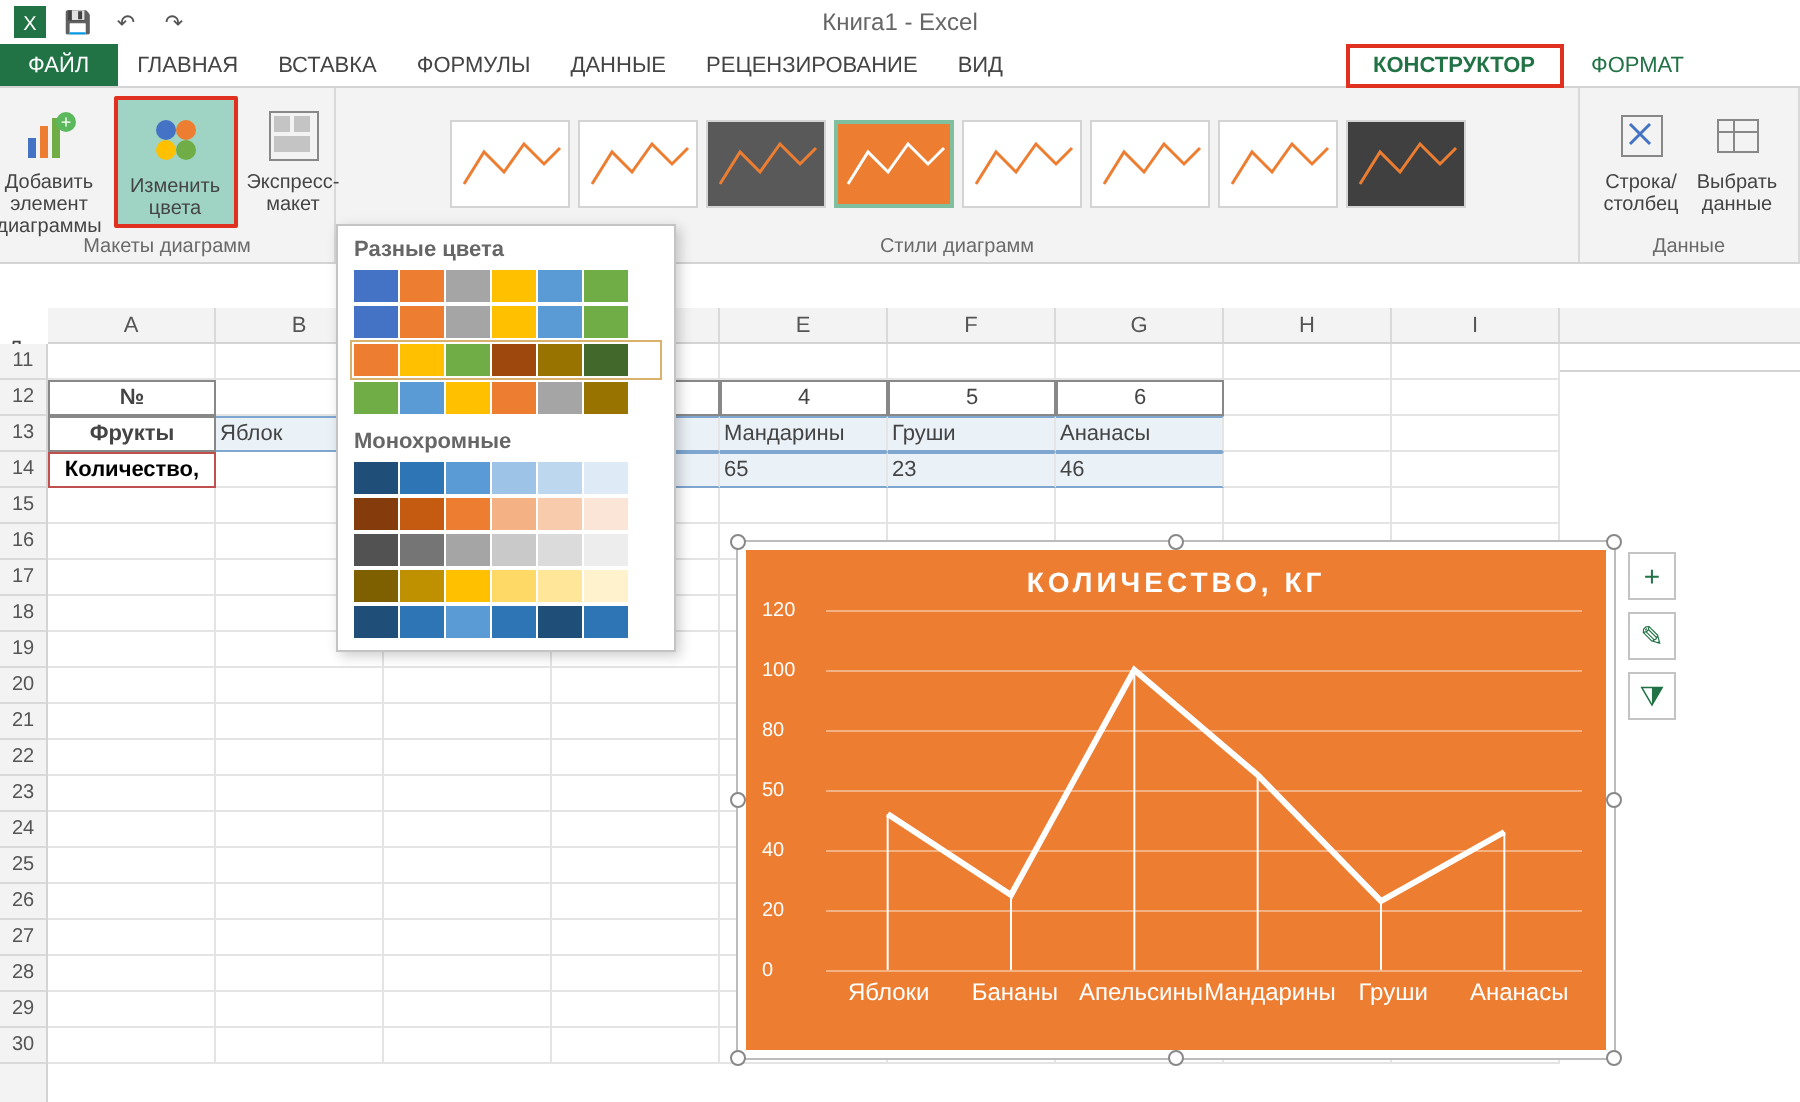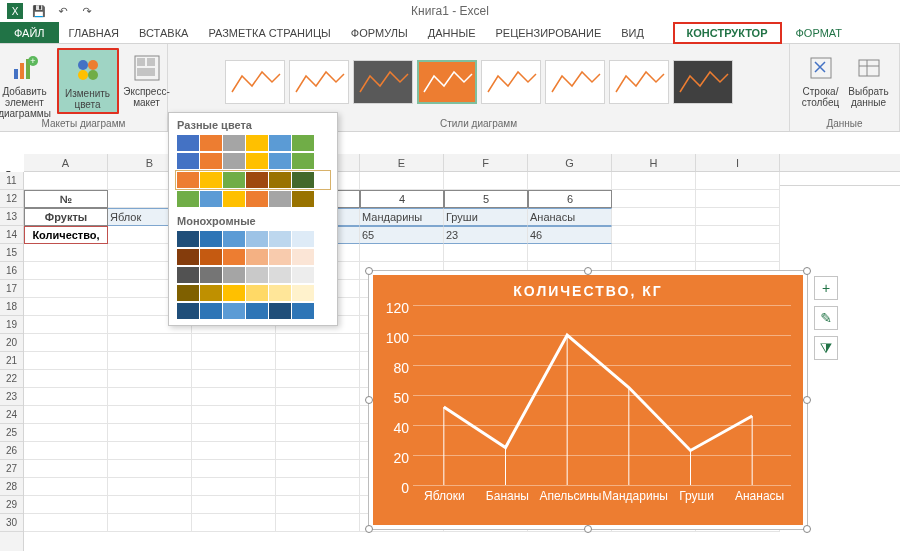--- a/index.html
+++ b/index.html
@@ -70,21 +70,21 @@
 
   
   .chart-container { position: absolute; left: 368px; top: 270px; width: 440px; height: 260px; border: 1px solid #bcbcbc; background:#fff; }
   .chart { position:absolute; inset:4px; background: #ed7d31; }
   .chart-title { text-align:center; color:#fff; font-weight:bold; font-size:14px; letter-spacing:2px; padding: 8px 0 4px; }
   .chart-handles .h { position:absolute; width:8px; height:8px; border:1px solid #888; background:#fff; border-radius:50%; }
   .side-btns { position:absolute; left: 814px; top: 276px; display:flex; flex-direction:column; gap:6px; }
   .side-btn { width:24px; height:24px; border:1px solid #c4c4c4; background:#fff; display:flex; align-items:center; justify-content:center; font-size:14px; color:#217346; cursor:pointer; }
 
   .plot { position: relative; margin: 2px 12px 4px 40px; height: 180px; }
-  .yaxis-label { position:absolute; left:-32px; width:28px; text-align:right; color:#fff; font-size:14px; }
+  .yaxis-label { position:absolute; left:-32px; width:28px; text-align:left; color:#fff; font-size:10px; }
   .xaxis { display:flex; position:absolute; bottom:-18px; left:0; right:0; justify-content:space-between; }
   .xaxis span { color:#fff; font-size:12px; width:16.6%; text-align:center; }
   .gridline { position:absolute; left:0; right:0; border-top:1px solid rgba(255,255,255,.4); }
 
 </style>
 </head>
 <body>
 
 <div class="titlebar">
   <div class="qat">
@@ -98,21 +98,20 @@
     <div class="qat-btn">↶</div>
     <div class="qat-btn">↷</div>
   </div>
   <div class="title-center">Книга1 - Excel</div>
 </div>
 
 <div class="tabs">
   <div class="tab file">ФАЙЛ</div>
   <div class="tab">ГЛАВНАЯ</div>
   <div class="tab">ВСТАВКА</div>
-  <div class="tab">РАЗМЕТКА СТРАНИЦЫ</div>
   <div class="tab">ФОРМУЛЫ</div>
   <div class="tab">ДАННЫЕ</div>
   <div class="tab">РЕЦЕНЗИРОВАНИЕ</div>
   <div class="tab">ВИД</div>
   <div class="chart-tabs">
     <div class="tab constructor">КОНСТРУКТОР</div>
     <div class="tab format">ФОРМАТ</div>
   </div>
 </div>
 

